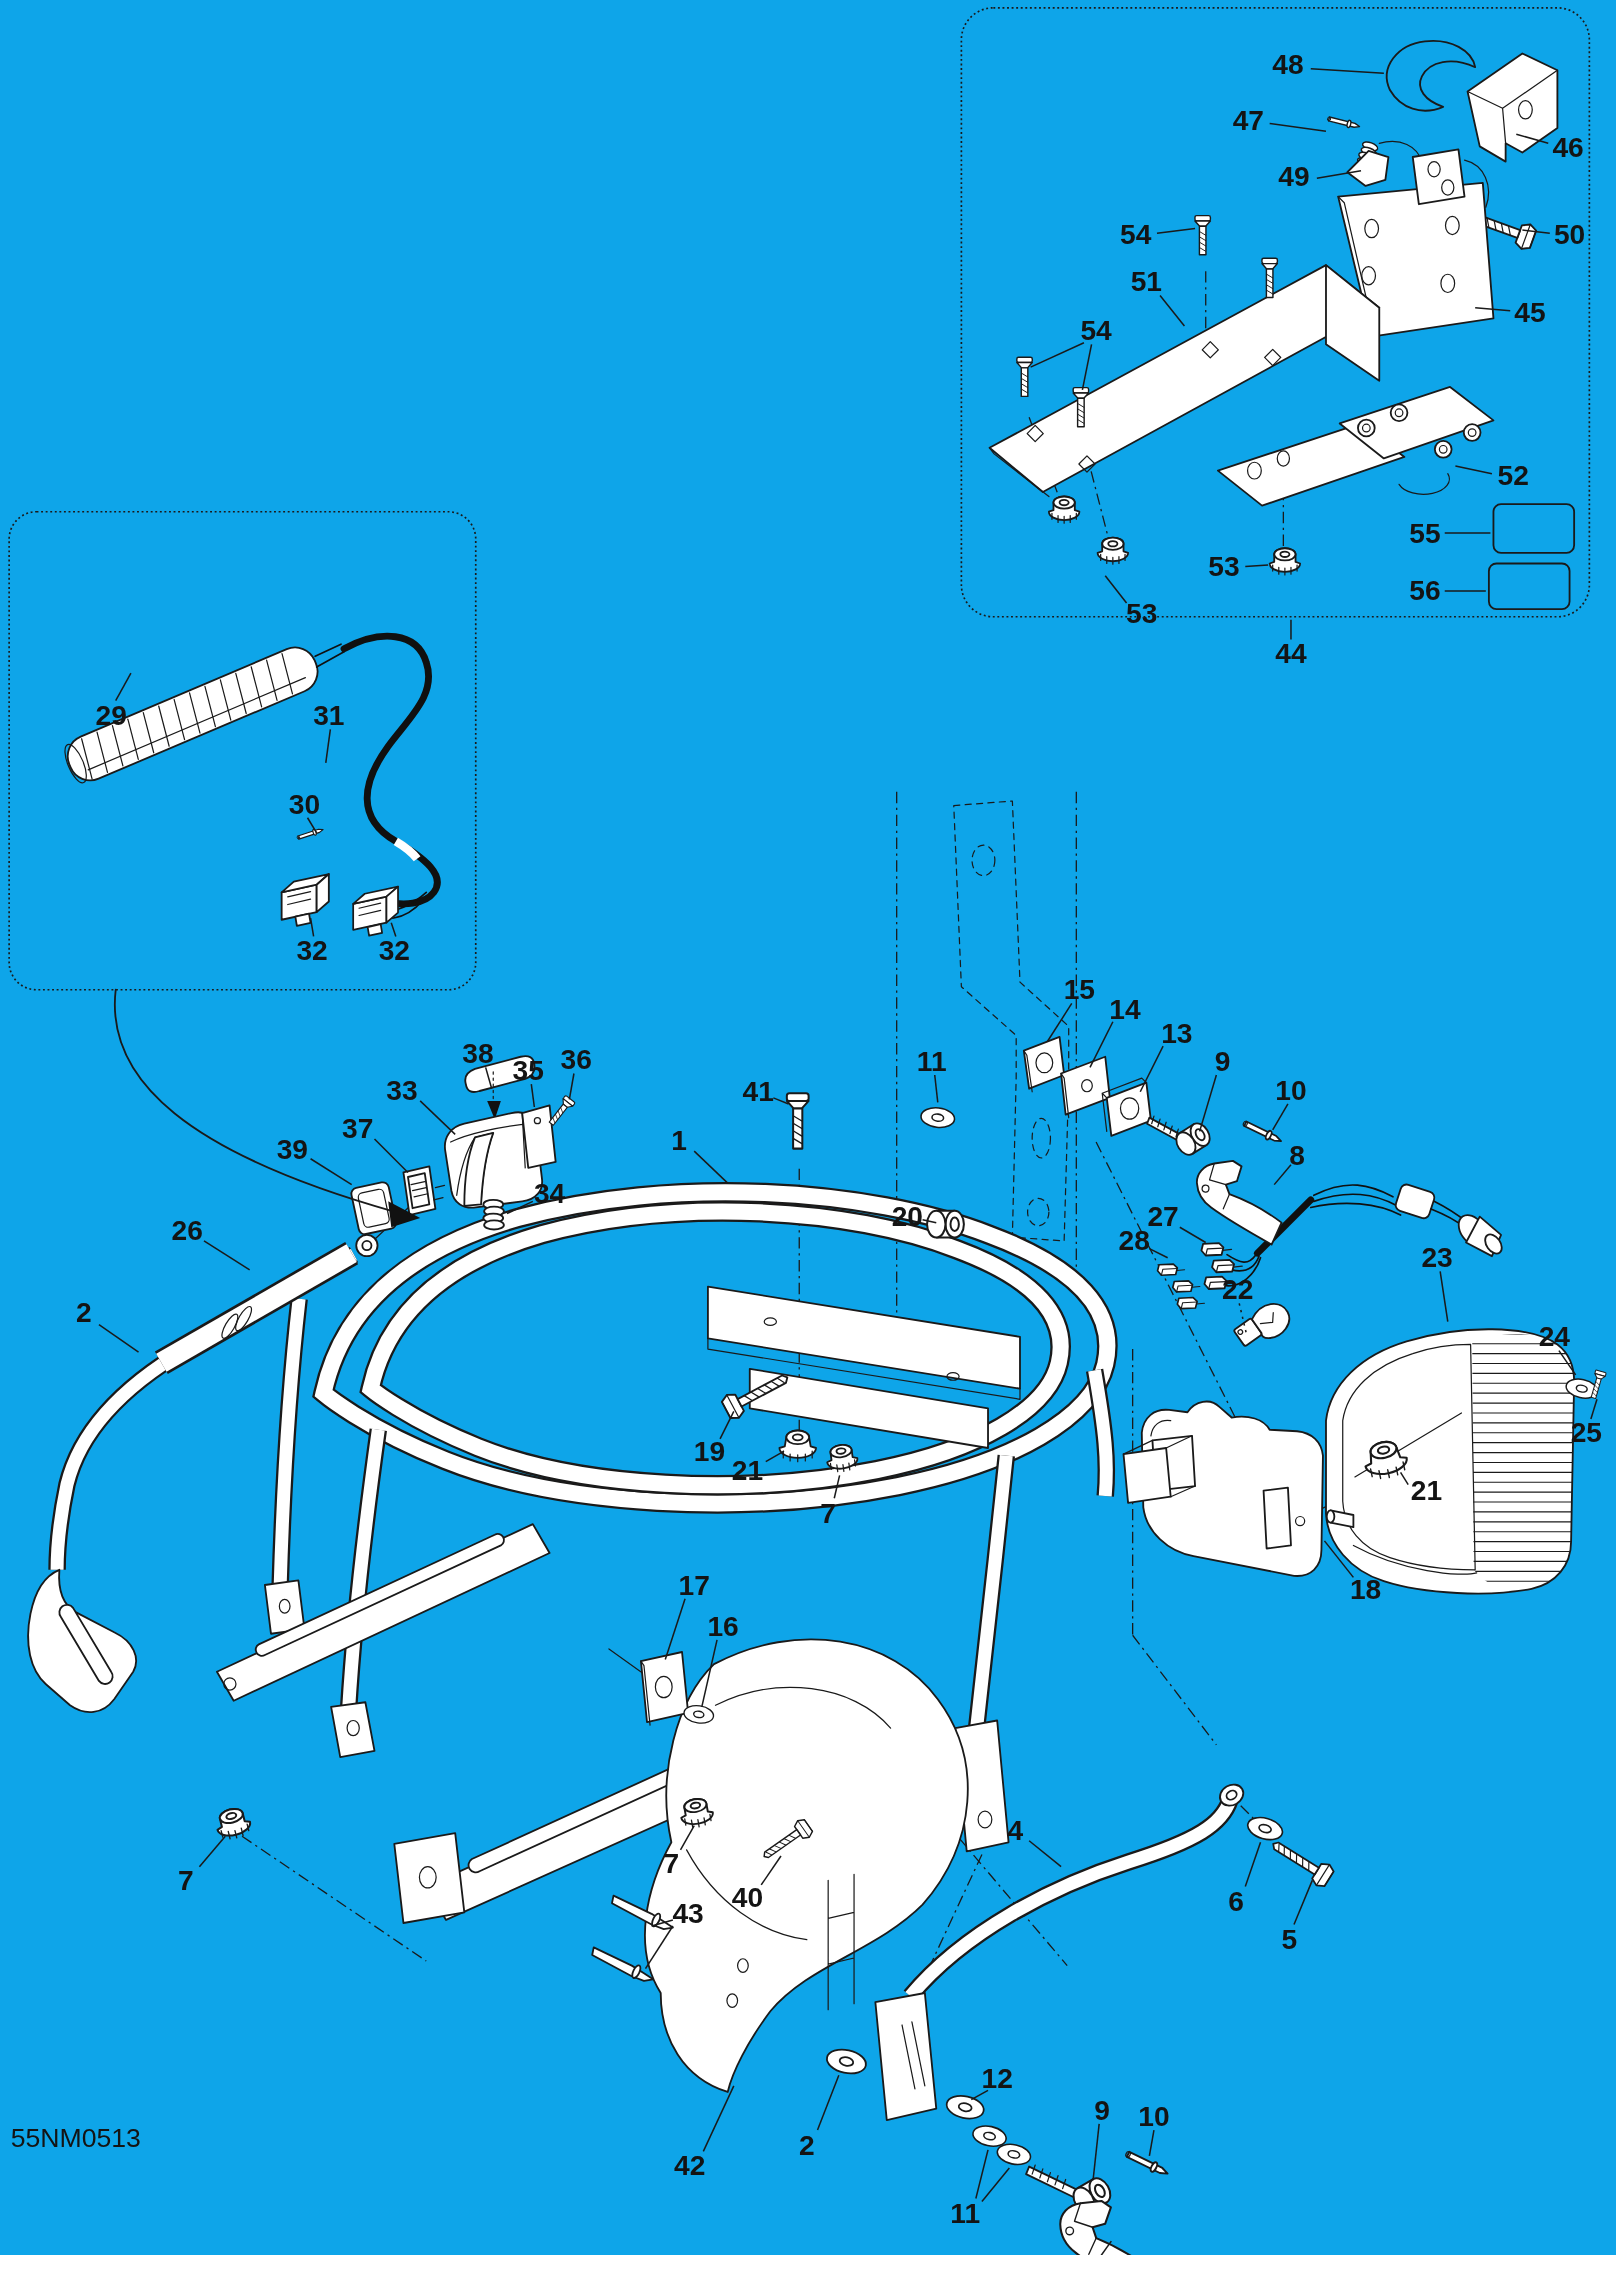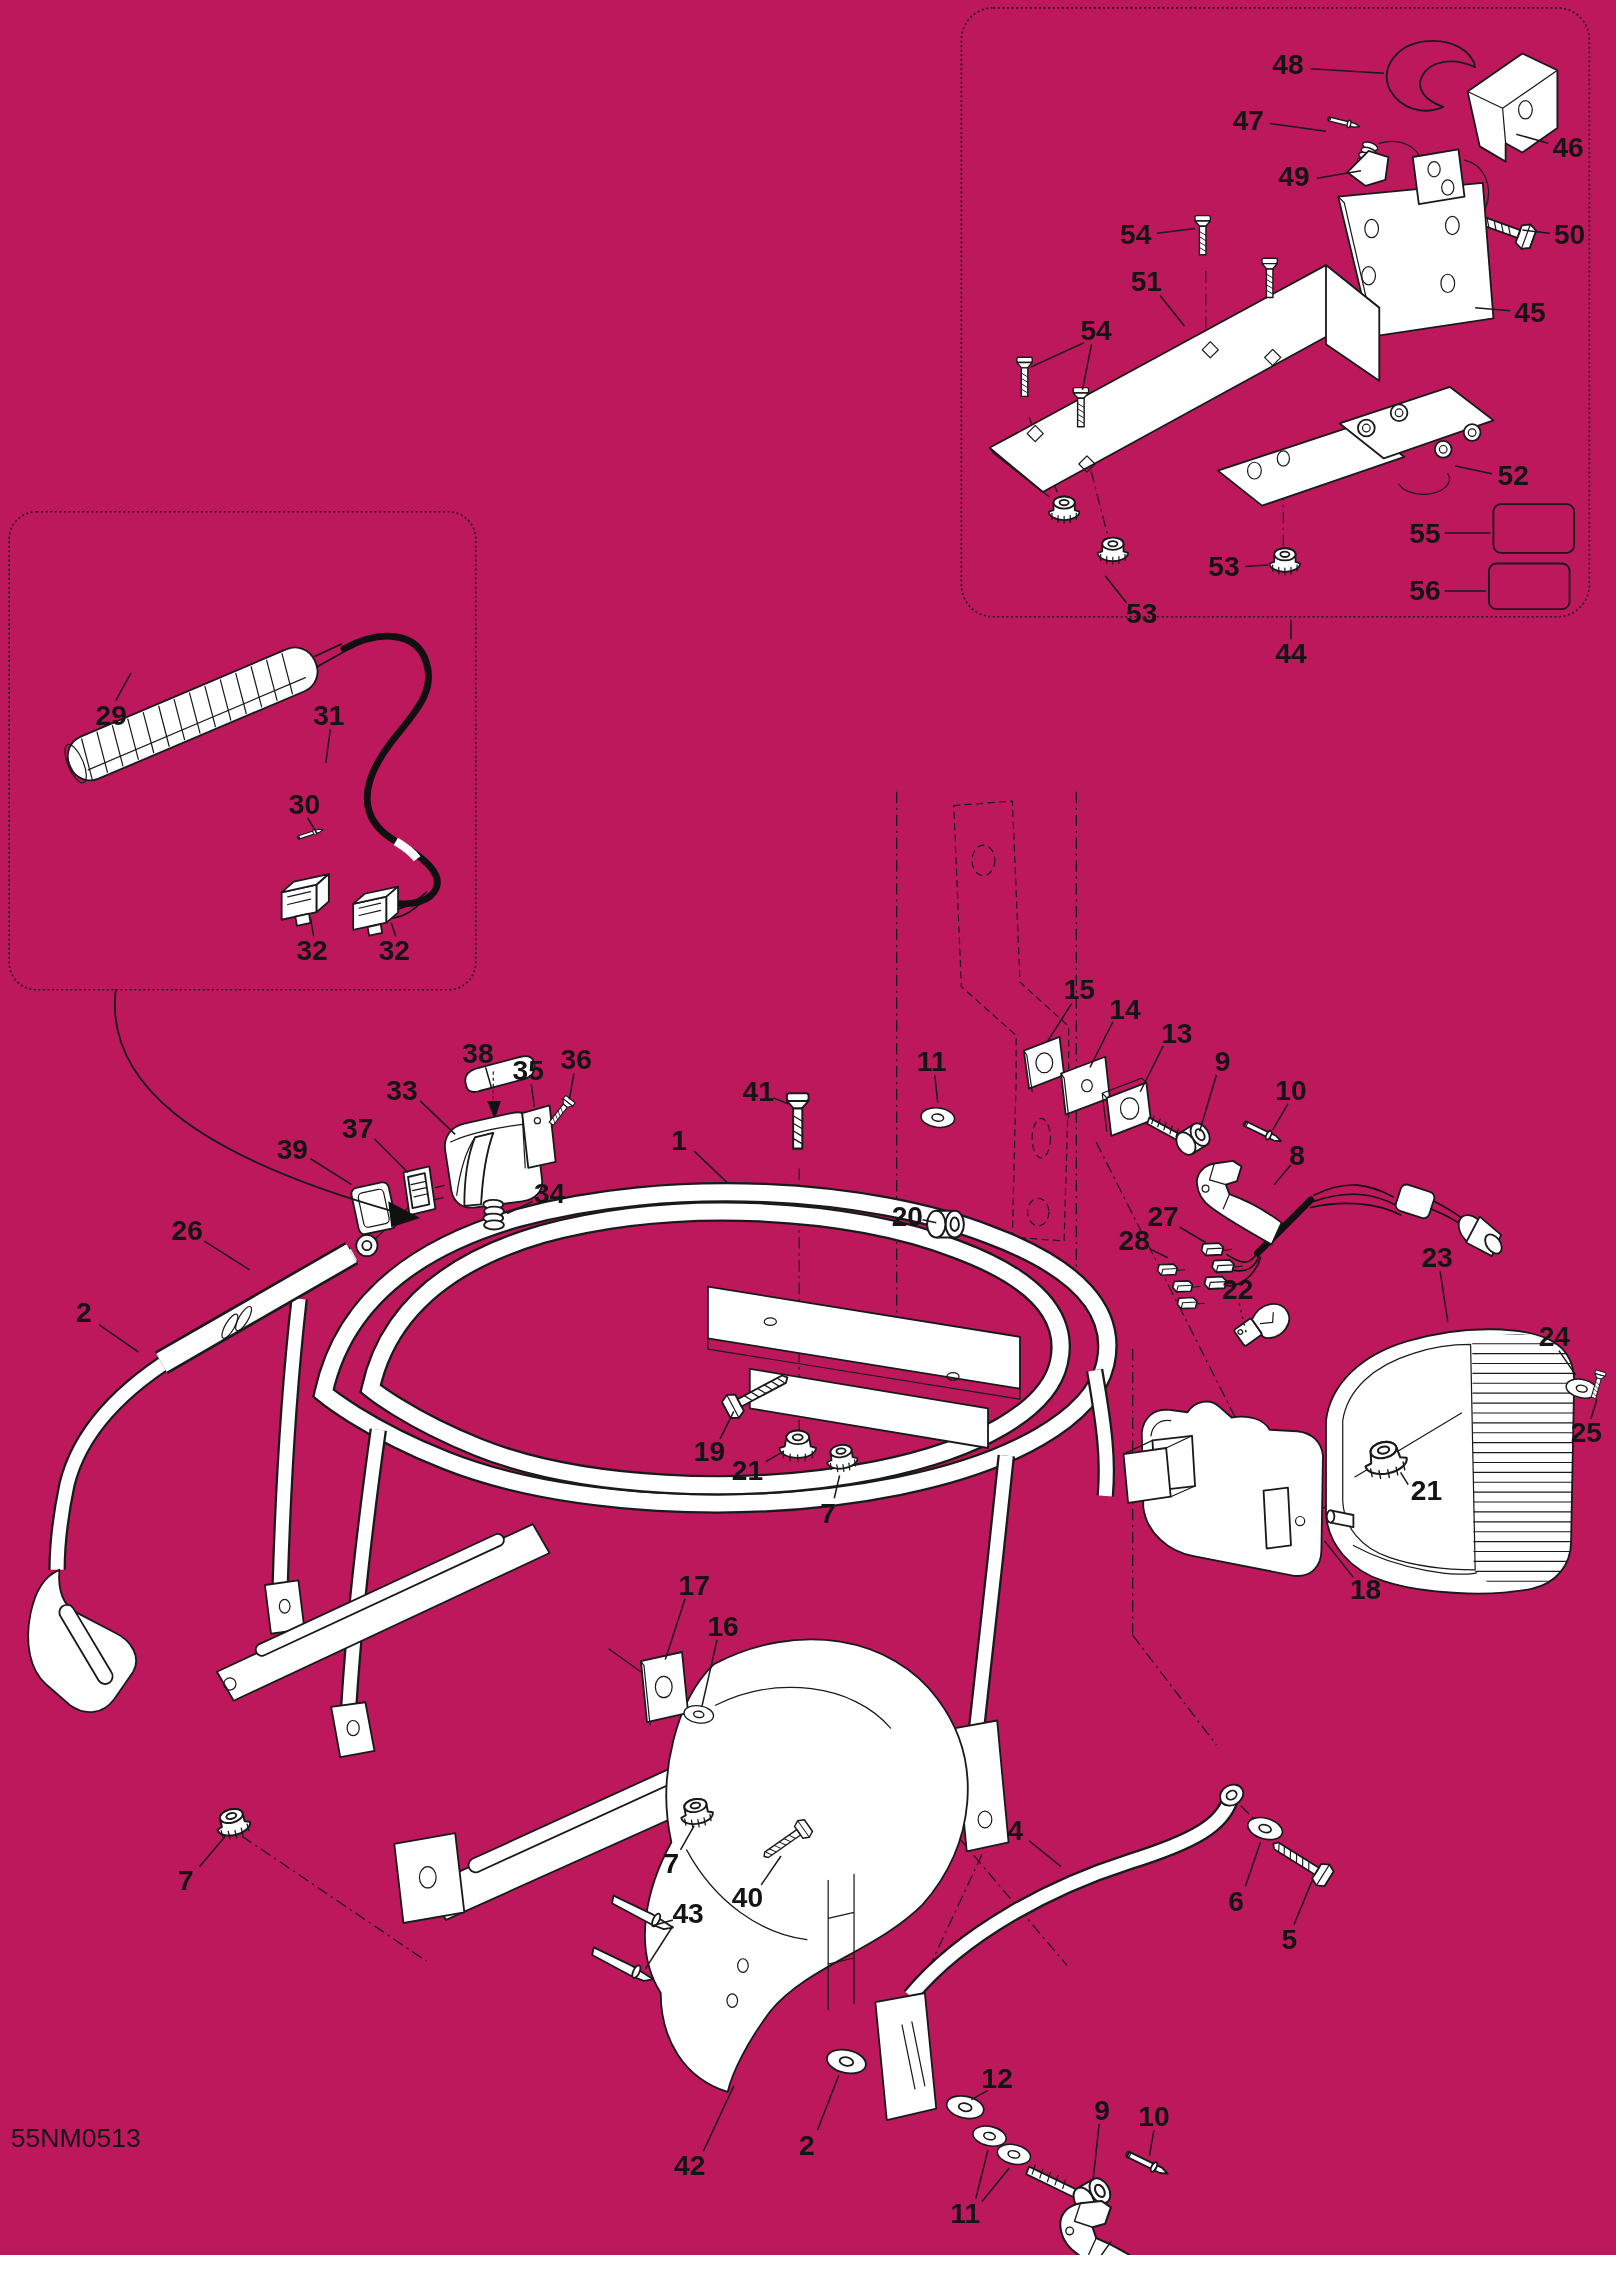--- a/index.html
+++ b/index.html
@@ -1,16 +1,16 @@
 <!DOCTYPE html>
 <html style="font-size:12px"><head>
 <meta charset="utf-8">
 <style>
   html,body{margin:0;padding:0;background:#fff}
-  #stage{position:relative;width:1616px;height:2255px;background:#be185d;overflow:hidden}
+  #stage{position:relative;width:1616px;height:2255px;background:#0ea5e9;overflow:hidden}
   svg{position:absolute;left:0;top:0}
   .inset-box{fill:none;stroke:#1a1a1a;stroke-width:2.2;stroke-dasharray:2.5 3.5}
   .leader{fill:none;stroke:#1a1a1a;stroke-width:2}
   .leader.dotted{stroke-dasharray:3 6}
   text.callout{font-family:"Liberation Sans",sans-serif;font-size:37px;font-weight:600;fill:#141414;text-anchor:middle;dominant-baseline:central}
   text.code{font-family:"Liberation Sans",sans-serif;font-size:35px;font-weight:400;fill:#141414}
   .ln{fill:none;stroke:#1a1a1a;stroke-width:2.4;stroke-linejoin:round;stroke-linecap:round}
   .fw{fill:#fff;stroke:#1a1a1a;stroke-width:2.4;stroke-linejoin: round}
   .thin{stroke-width:1.6}
   .thk{stroke-width:4.5}

